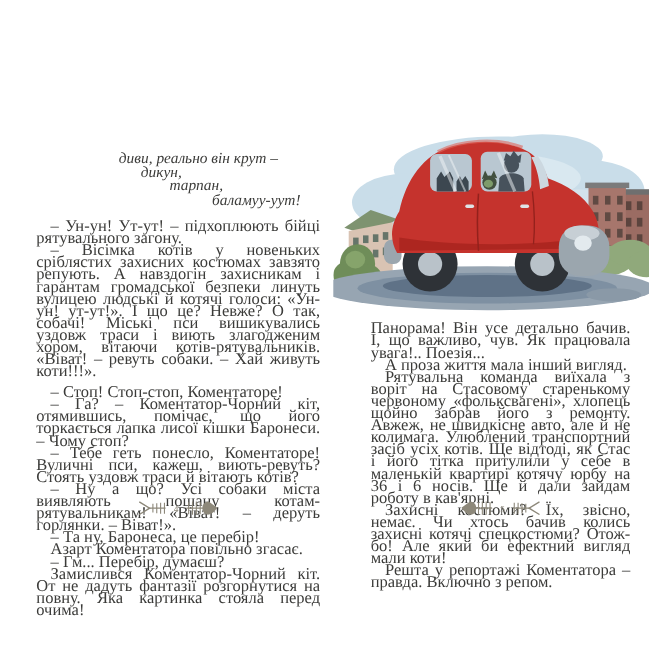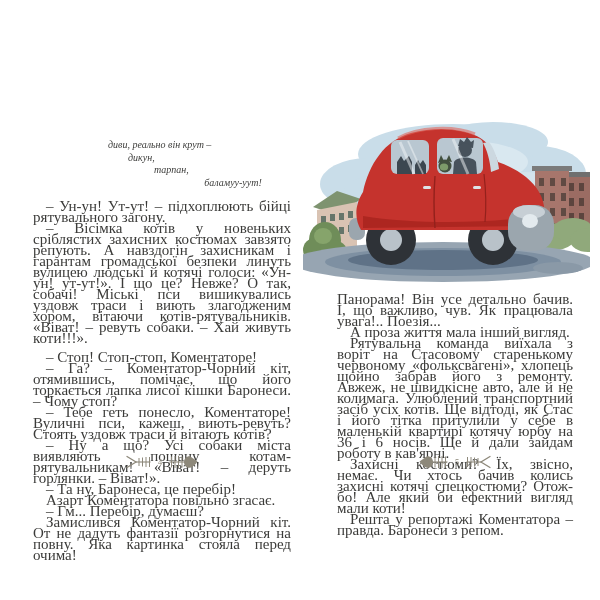--- a/index.html
+++ b/index.html
@@ -1,20 +1,20 @@
 <!DOCTYPE html>
 <html><head>
 <meta charset="utf-8">
 <style>
   html,body{margin:0;padding:0;background:#ffffff;}
   .spread{position:relative;width:600px;height:600px;background:#ffffff;overflow:hidden;
           font-family:"Liberation Serif", serif;color:#3b3b39;}
   
   .poem{position:absolute;left:33px;top:139px;width:258px;font-style:italic;
-        font-size:10px;line-height:12.6px;}
+        font-size:14px;line-height:12.6px;}
   .poem .pl1{padding-left:75px;}
   .poem .pl2{padding-left:95px;}
   .poem .pl3{padding-left:121px;}
   .poem .pl4{padding-left:142px;text-align:center;}
   .body-text{position:absolute;font-size:15px;line-height:11px;text-align:justify;}
   .body-text p{margin:0;}
   .body-text p.indent{text-indent:13px;}
   .body-text p.gap{margin-top:8px;}
   .left-col{left:33px;top:201px;width:258px;}
   .right-col{left:337px;top:294px;width:236px;}
@@ -203,21 +203,21 @@
           </g>
         </g>
       </svg>
     </div>
 
     <div class="body-text right-col">
       <p>Панорама! Він усе детально бачив. І, що важливо, чув. Як працювала увага!.. Поезія...</p>
       <p class="indent">А проза життя мала інший вигляд.</p>
       <p class="indent">Рятувальна команда виїхала з воріт на Стасовому старенькому червоному «фольксвагені», хлопець щойно забрав його з ремонту. Авжеж, не швидкісне авто, але й не колимага. Улюблений транспортний засіб усіх котів. Ще відтоді, як Стас і його тітка притулили у себе в маленькій квартирі котячу юрбу на 36 і 6 носів. Ще й дали зайдам роботу в кав'ярні.</p>
       <p class="indent">Захисні костюми? Їх, звісно, немає. Чи хтось бачив колись захисні котячі спецкостюми? Отож-бо! Але який би ефектний вигляд мали коти!</p>
-      <p class="indent">Решта у репортажі Коментатора – правда. Баронеси з репом.</p>
+      <p class="indent">Решта у репортажі Коментатора – правда. Включно з репом.</p>
     </div>
 
     <div class="fish-footer right">
       <svg class="mirror" width="30" height="16" viewBox="0 0 30 16">
         <line x1="0.5" y1="8" x2="16" y2="8" stroke="#8d887a" stroke-width="1.1"></line>
         <line x1="2.5" y1="2.5" x2="2.5" y2="13.5" stroke="#8d887a" stroke-width="1"></line>
         <line x1="6" y1="2" x2="6" y2="14" stroke="#8d887a" stroke-width="1"></line>
         <line x1="9.5" y1="2" x2="9.5" y2="14" stroke="#8d887a" stroke-width="1"></line>
         <line x1="13" y1="2.5" x2="13" y2="13.5" stroke="#8d887a" stroke-width="1"></line>
         <path d="M15,8 C15,4 18,1.8 21,2.2 L28.5,7.5 C26.5,10.5 24,13.3 21,13.8 C18,14.3 15,12 15,8 Z" fill="#8d887a"></path>

